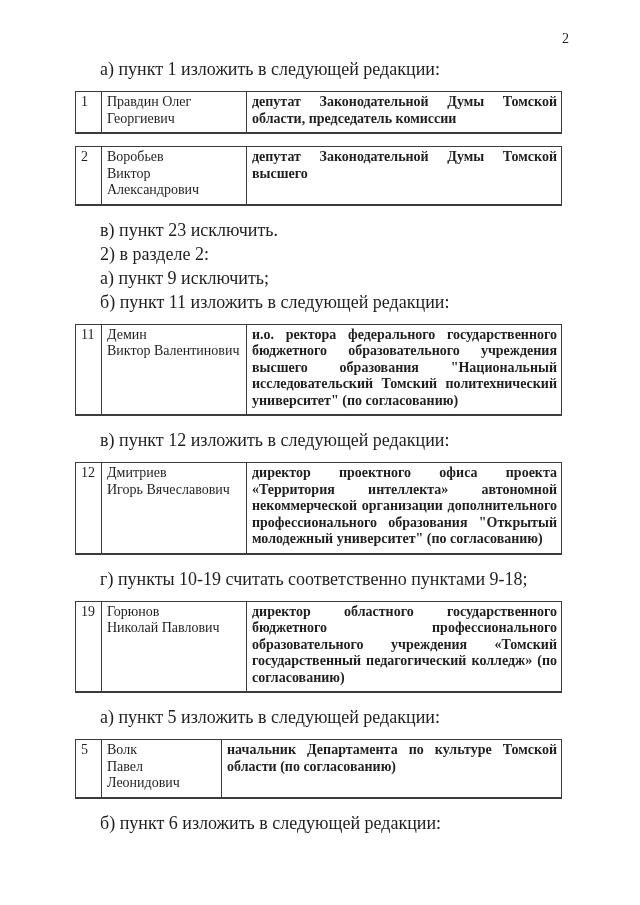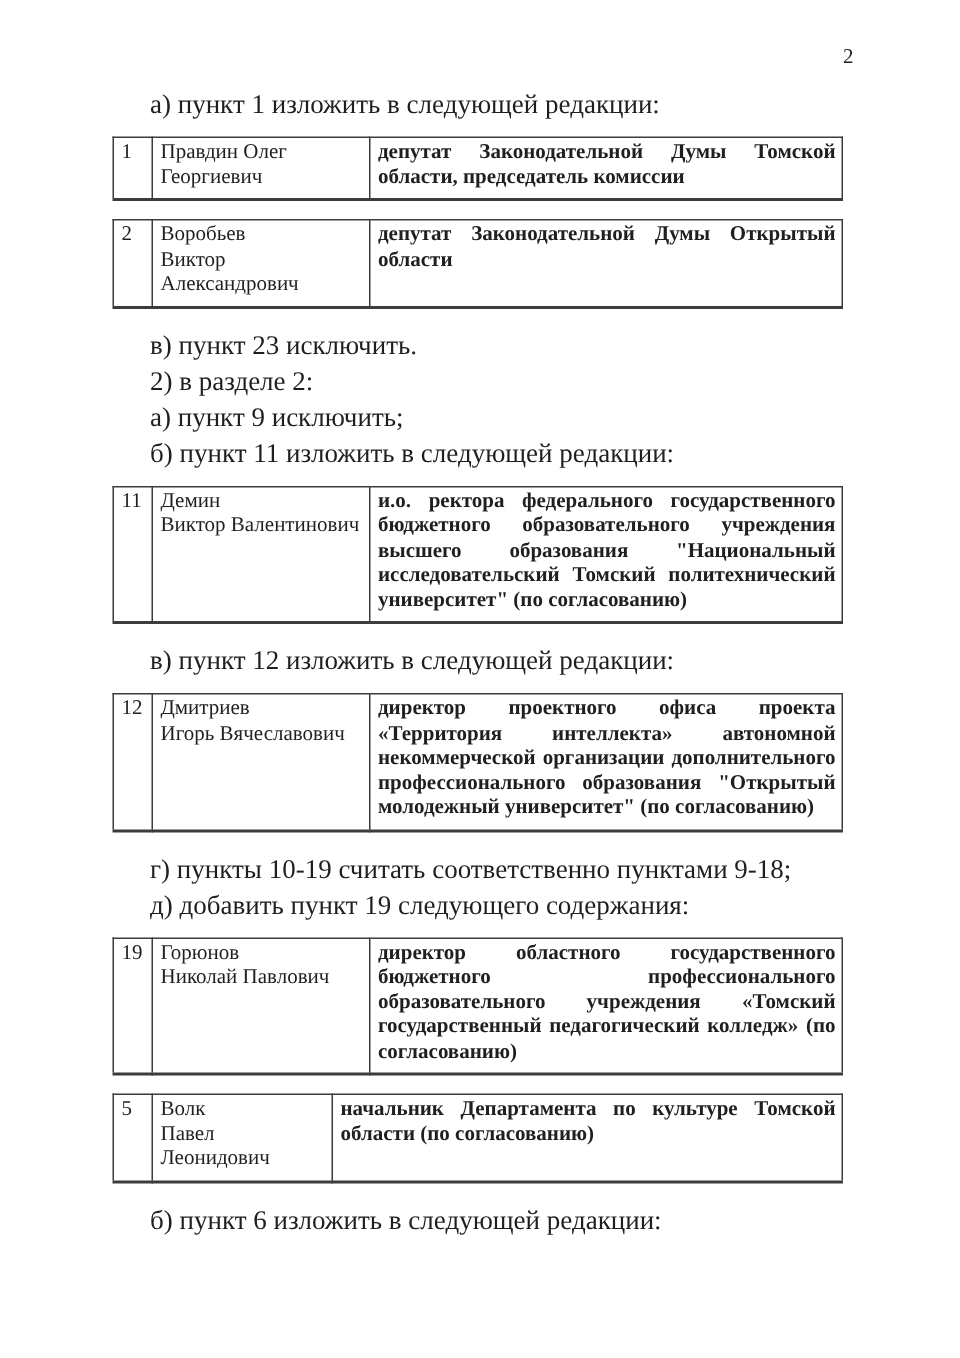--- a/index.html
+++ b/index.html
@@ -79,21 +79,21 @@
     <colgroup>
         <col class="c-num">
         <col class="c-name">
         <col class="c-pos">
       </colgroup>
     <tbody>
       <tr>
         <td class="num">2</td>
         <td class="name">Воробьев
 Виктор Александрович</td>
-        <td class="pos">депутат Законодательной Думы Открытый области</td>
+        <td class="pos">депутат Законодательной Думы Томской высшего</td>
       </tr>
     </tbody>
   </table>
 
   <p class="para">в) пункт 23 исключить.</p>
   <p class="para">2) в разделе 2:</p>
   <p class="para">а) пункт 9 исключить;</p>
   <p class="para">б) пункт 11 изложить в следующей редакции:</p>
 
   <table class="row-table">
@@ -124,38 +124,38 @@
       <tr>
         <td class="num">12</td>
         <td class="name">Дмитриев
 Игорь Вячеславович</td>
         <td class="pos">директор проектного офиса проекта «Территория интеллекта» автономной некоммерческой организации дополнительного профессионального образования "Открытый молодежный университет" (по согласованию)</td>
       </tr>
     </tbody>
   </table>
 
   <p class="para">г) пункты 10-19 считать соответственно пунктами 9-18;</p>
-  <p class="para">д) добавить пункт 19 следующего содержания:</p>
 
   <table class="row-table">
     <colgroup>
         <col class="c-num">
         <col class="c-name">
         <col class="c-pos">
       </colgroup>
     <tbody>
       <tr>
         <td class="num">19</td>
         <td class="name">Горюнов
 Николай Павлович</td>
         <td class="pos">директор областного государственного бюджетного профессионального образовательного учреждения «Томский государственный педагогический колледж» (по согласованию)</td>
       </tr>
     </tbody>
   </table>
 
+  <p class="para">а) пункт 5 изложить в следующей редакции:</p>
 
   <table class="row-table narrow">
     <colgroup>
         <col class="c-num">
         <col class="c-name">
         <col class="c-pos">
       </colgroup>
     <tbody>
       <tr>
         <td class="num">5</td>

